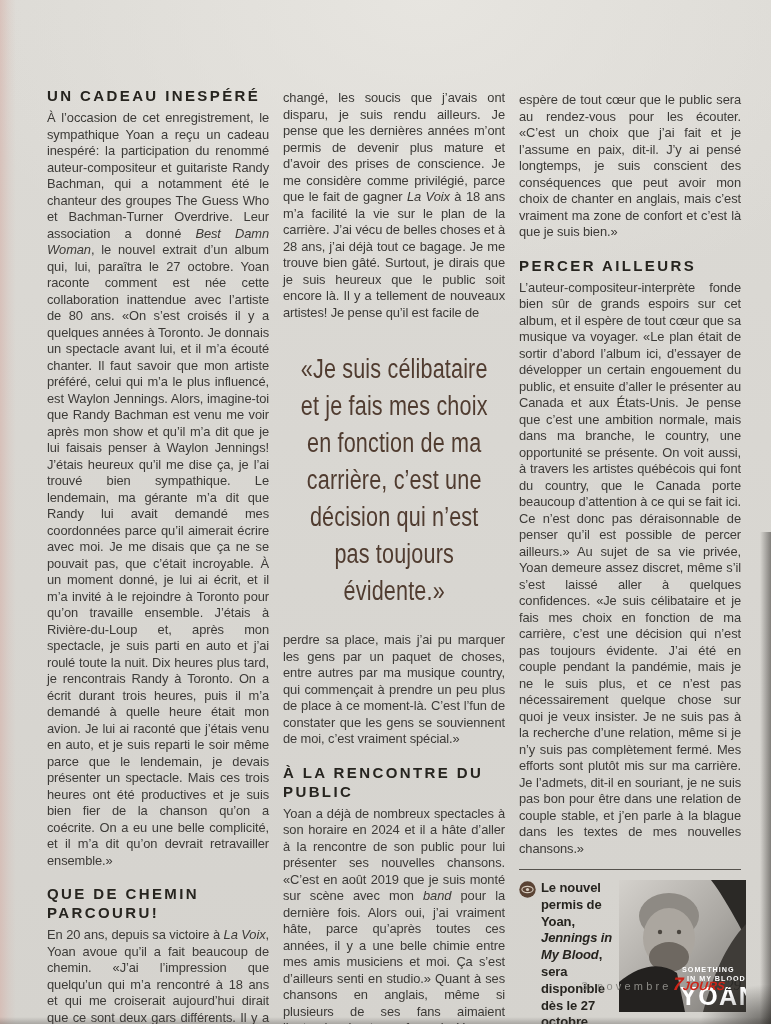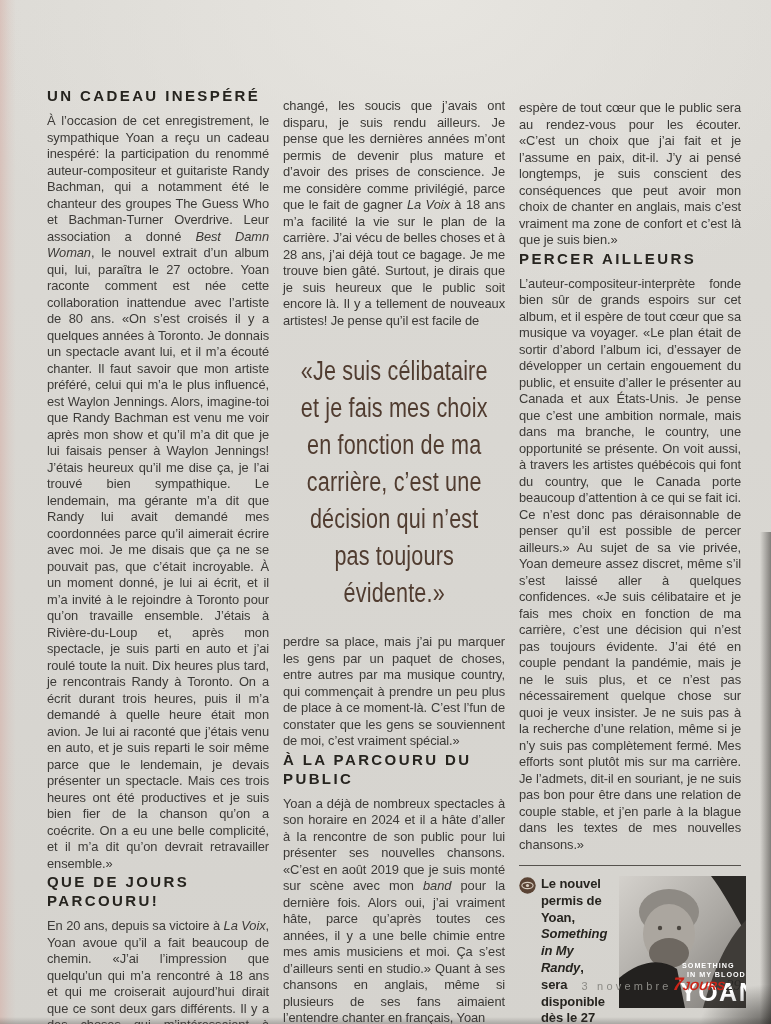--- a/index.html
+++ b/index.html
@@ -24,28 +24,28 @@
     background:linear-gradient(rgba(0,0,0,0), rgba(58,55,52,.28));}
 
   .content{
     position:absolute;left:47px;top:86px;width:694px;
     display:flex;gap:14px;
   }
   .col{width:222px;flex:0 0 222px;color:#3c3a37;font-size:12.9px;line-height:16.5px;
     text-align:justify;letter-spacing:-0.1px;}
   .col2{padding-top:4px;}
   .col3{padding-top:6px;}
-  .col p{margin:8px 0 0 0;}
+  .col p{margin:0 0 0 0;}
   h2.sec{
     font-size:15px;line-height:19px;font-weight:700;color:#26241f;
     letter-spacing:2.4px;margin:0 0 5px 0;text-align:left;
   }
-  h2.sec.later{}
+  h2.sec.later{margin-top:15px;}
 
-  .pullquote{margin:24px 0 22px 0;overflow:visible;}
+  .pullquote{margin:30px 0 22px 0;overflow:visible;}
   .pq-inner{
     width:278px;transform:scaleX(0.8);transform-origin:0 50%;
     color:#503c30;font-size:27px;line-height:37px;font-weight:400;
     text-align:center;letter-spacing:0.2px;
   }
 
   .albumbox{margin-top:12px;}
   .rule{border:0;border-top:1.4px solid #55524d;margin:0 0 10px 0;}
   .ab-row{display:flex;gap:6px;align-items:flex-start;}
   .ab-left{display:flex;gap:5px;width:94px;flex:0 0 94px;}
@@ -66,59 +66,59 @@
 </head>
 <body>
 
 <div class="paper">
 
   <div class="content">
 
     <div class="col">
       <h2 class="sec">UN CADEAU INESPÉRÉ</h2>
       <p><span>À l’occasion de cet enregistrement, le sympathique Yoan a reçu un cadeau inespéré: la participation du renommé auteur-compositeur et guitariste Randy Bachman, qui a notamment été le chanteur des groupes The Guess Who et Bachman-Turner Overdrive. Leur association a donné </span><span style="font-style: italic;">Best Damn Woman</span><span>, le nouvel extrait d’un album qui, lui, paraîtra le 27 octobre. Yoan raconte comment est née cette collaboration inattendue avec l’artiste de 80 ans. «On s’est croisés il y a quelques années à Toronto. Je donnais un spectacle avant lui, et il m’a écouté chanter. Il faut savoir que mon artiste préféré, celui qui m’a le plus influencé, est Waylon Jennings. Alors, imagine-toi que Randy Bachman est venu me voir après mon show et qu’il m’a dit que je lui faisais penser à Waylon Jennings! J’étais heureux qu’il me dise ça, je l’ai trouvé bien sympathique. Le lendemain, ma gérante m’a dit que Randy lui avait demandé mes coordonnées parce qu’il aimerait écrire avec moi. Je me disais que ça ne se pouvait pas, que c’était incroyable. À un moment donné, je lui ai écrit, et il m’a invité à le rejoindre à Toronto pour qu’on travaille ensemble. J’étais à Rivière-du-Loup et, après mon spectacle, je suis parti en auto et j’ai roulé toute la nuit. Dix heures plus tard, je rencontrais Randy à Toronto. On a écrit durant trois heures, puis il m’a demandé à quelle heure était mon avion. Je lui ai raconté que j’étais venu en auto, et je suis reparti le soir même parce que le lendemain, je devais présenter un spectacle. Mais ces trois heures ont été productives et je suis bien fier de la chanson qu’on a coécrite. On a eu une belle complicité, et il m’a dit qu’on devrait retravailler ensemble.»</span></p>
-      <h2 class="sec later">QUE DE JOURS PARCOURU!</h2>
+      <h2 class="sec later">QUE DE CHEMIN PARCOURU!</h2>
       <p><span>En 20 ans, depuis sa victoire à </span><span style="font-style: italic;">La Voix</span><span>, Yoan avoue qu’il a fait beaucoup de chemin. «J’ai l’impression que quelqu’un qui m’a rencontré à 18 ans et qui me croiserait aujourd’hui dirait que ce sont deux gars différents. Il y a des choses qui m’intéressaient à l’époque et qui ne m’intéressent plus. Mes goûts ont</span></p>
     </div>
 
     <div class="col col2">
       <p><span>changé, les soucis que j’avais ont disparu, je suis rendu ailleurs. Je pense que les dernières années m’ont permis de devenir plus mature et d’avoir des prises de conscience. Je me considère comme privilégié, parce que le fait de gagner </span><span style="font-style: italic;">La Voix</span><span> à 18 ans m’a facilité la vie sur le plan de la carrière. J’ai vécu de belles choses et à 28 ans, j’ai déjà tout ce bagage. Je me trouve bien gâté. Surtout, je dirais que je suis heureux que le public soit encore là. Il y a tellement de nouveaux artistes! Je pense qu’il est facile de</span></p>
       <div class="pullquote">
         <div class="pq-inner">
             <div>«Je suis célibataire</div>
             <div>et je fais mes choix</div>
             <div>en fonction de ma</div>
             <div>carrière, c’est une</div>
             <div>décision qui n’est</div>
             <div>pas toujours</div>
             <div>évidente.»</div>
           </div>
       </div>
       <p><span>perdre sa place, mais j’ai pu marquer les gens par un paquet de choses, entre autres par ma musique country, qui commençait à prendre un peu plus de place à ce moment-là. C’est l’fun de constater que les gens se souviennent de moi, c’est vraiment spécial.»</span></p>
-      <h2 class="sec later">À LA PARCOURU DU PUBLIC</h2>
+      <h2 class="sec later">À LA RENCONTRE DU PUBLIC</h2>
       <p><span>Yoan a déjà de nombreux spectacles à son horaire en 2024 et il a hâte d’aller à la rencontre de son public pour lui présenter ses nouvelles chansons. «C’est en août 2019 que je suis monté sur scène avec mon </span><span style="font-style: italic;">band</span><span> pour la dernière fois. Alors oui, j’ai vraiment hâte, parce qu’après toutes ces années, il y a une belle chimie entre mes amis musiciens et moi. Ça s’est d’ailleurs senti en studio.» Quant à ses chansons en anglais, même si plusieurs de ses fans aimaient l’entendre chanter en français, Yoan</span></p>
     </div>
 
     <div class="col col3">
       <p><span>espère de tout cœur que le public sera au rendez-vous pour les écouter. «C’est un choix que j’ai fait et je l’assume en paix, dit-il. J’y ai pensé longtemps, je suis conscient des conséquences que peut avoir mon choix de chanter en anglais, mais c’est vraiment ma zone de confort et c’est là que je suis bien.»</span></p>
       <h2 class="sec later">PERCER AILLEURS</h2>
       <p><span>L’auteur-compositeur-interprète fonde bien sûr de grands espoirs sur cet album, et il espère de tout cœur que sa musique va voyager. «Le plan était de sortir d’abord l’album ici, d’essayer de développer un certain engouement du public, et ensuite d’aller le présenter au Canada et aux États-Unis. Je pense que c’est une ambition normale, mais dans ma branche, le country, une opportunité se présente. On voit aussi, à travers les artistes québécois qui font du country, que le Canada porte beaucoup d’attention à ce qui se fait ici. Ce n’est donc pas déraisonnable de penser qu’il est possible de percer ailleurs.» Au sujet de sa vie privée, Yoan demeure assez discret, même s’il s’est laissé aller à quelques confidences. «Je suis célibataire et je fais mes choix en fonction de ma carrière, c’est une décision qui n’est pas toujours évidente. J’ai été en couple pendant la pandémie, mais je ne le suis plus, et ce n’est pas nécessairement quelque chose sur quoi je veux insister. Je ne suis pas à la recherche d’une relation, même si je n’y suis pas complètement fermé. Mes efforts sont plutôt mis sur ma carrière. Je l’admets, dit-il en souriant, je ne suis pas bon pour être dans une relation de couple stable, et j’en parle à la blague dans les textes de mes nouvelles chansons.»</span></p>
 
       <div class="albumbox">
         <hr class="rule">
         <div class="ab-row">
           <div class="ab-left">
             <span class="cd-icon">
               <svg width="17" height="17" viewBox="0 0 17 17">
                 <circle cx="8.5" cy="8.5" r="8.2" fill="#5a4334"></circle>
                 <ellipse cx="8.5" cy="8.5" rx="5.6" ry="3.1" fill="none" stroke="#d8cdbf" stroke-width="1.1"></ellipse>
                 <circle cx="8.5" cy="8.5" r="1.6" fill="#d8cdbf"></circle>
               </svg>
             </span>
-            <span class="ab-text"><span>Le nouvel permis de Yoan, </span><span style="font-style: italic;">Something in My Randy</span><span>, sera disponible dès le 27 octobre.</span></span>
+            <span class="ab-text"><span>Le nouvel permis de Yoan, </span><span style="font-style: italic;">Jennings in My Blood</span><span>, sera disponible dès le 27 octobre.</span></span>
           </div>
           <div class="ab-cover">
             <svg width="127" height="132" viewBox="0 0 127 132">
               <defs>
                 <linearGradient id="cg" x1="0" y1="0" x2="1" y2="1">
                   <stop offset="0" stop-color="#d4d1cc"></stop>
                   <stop offset="0.55" stop-color="#aaa7a2"></stop>
                   <stop offset="1" stop-color="#7c7975"></stop>
                 </linearGradient>
               </defs>

